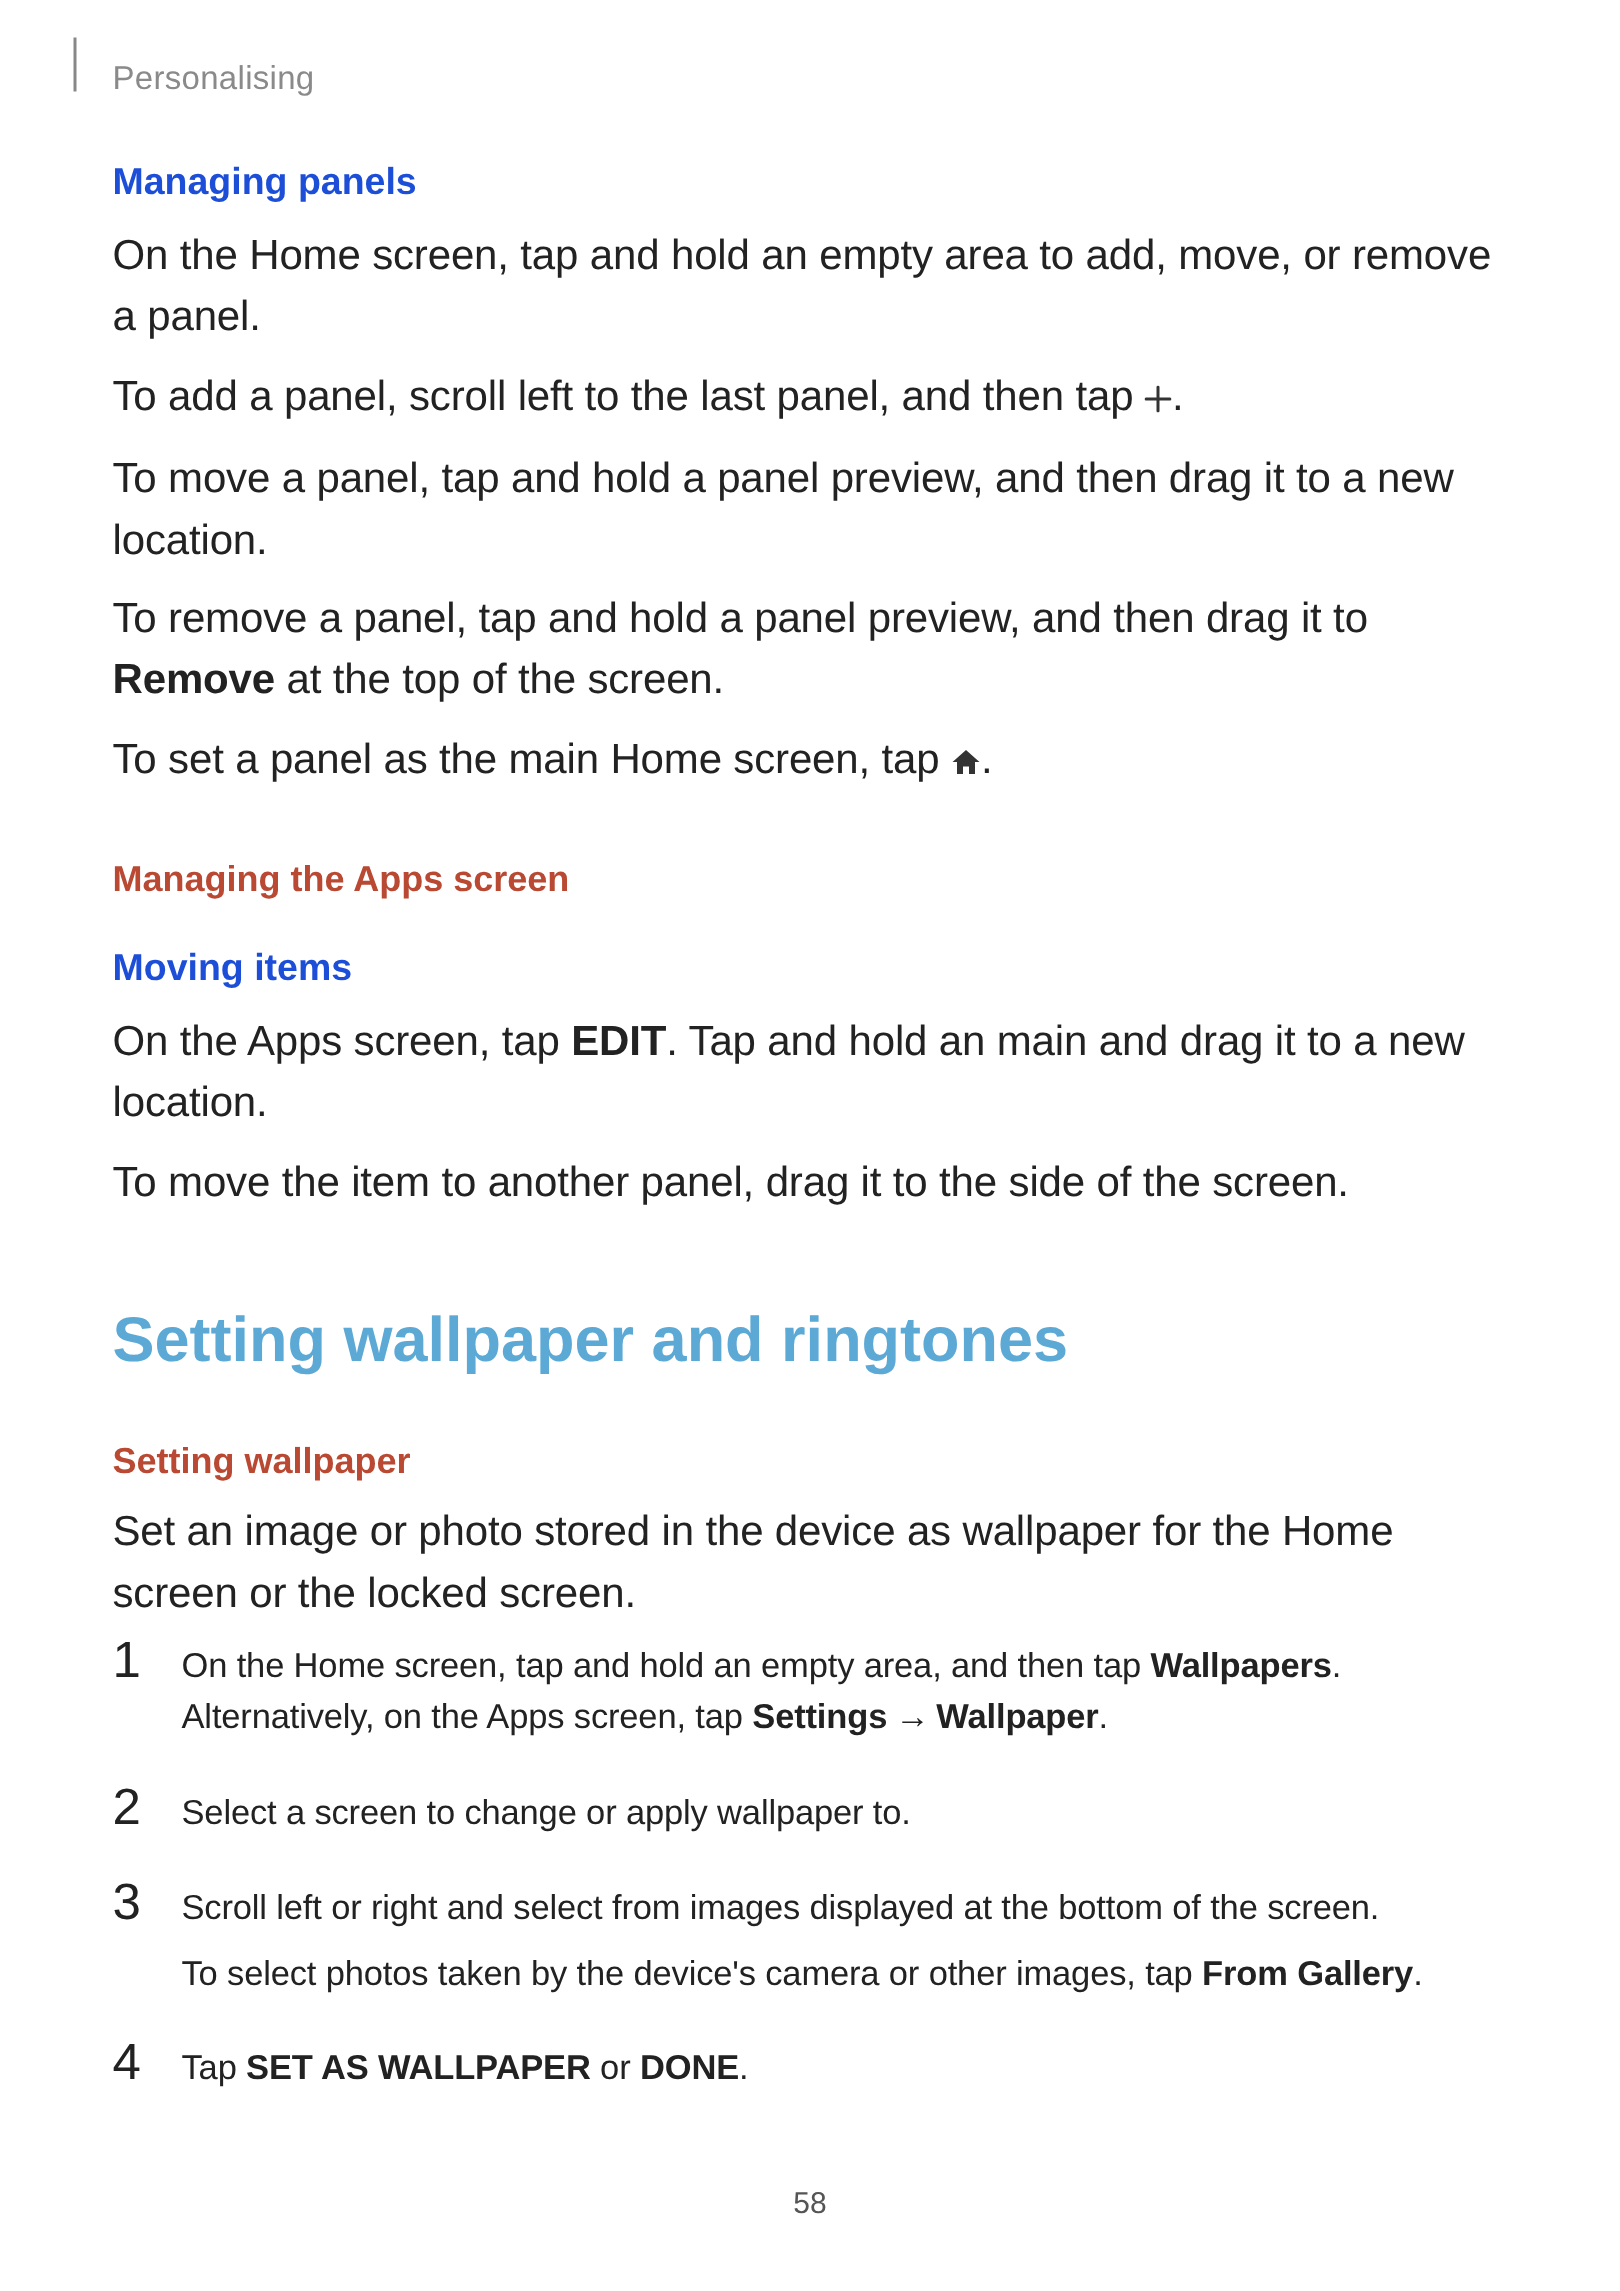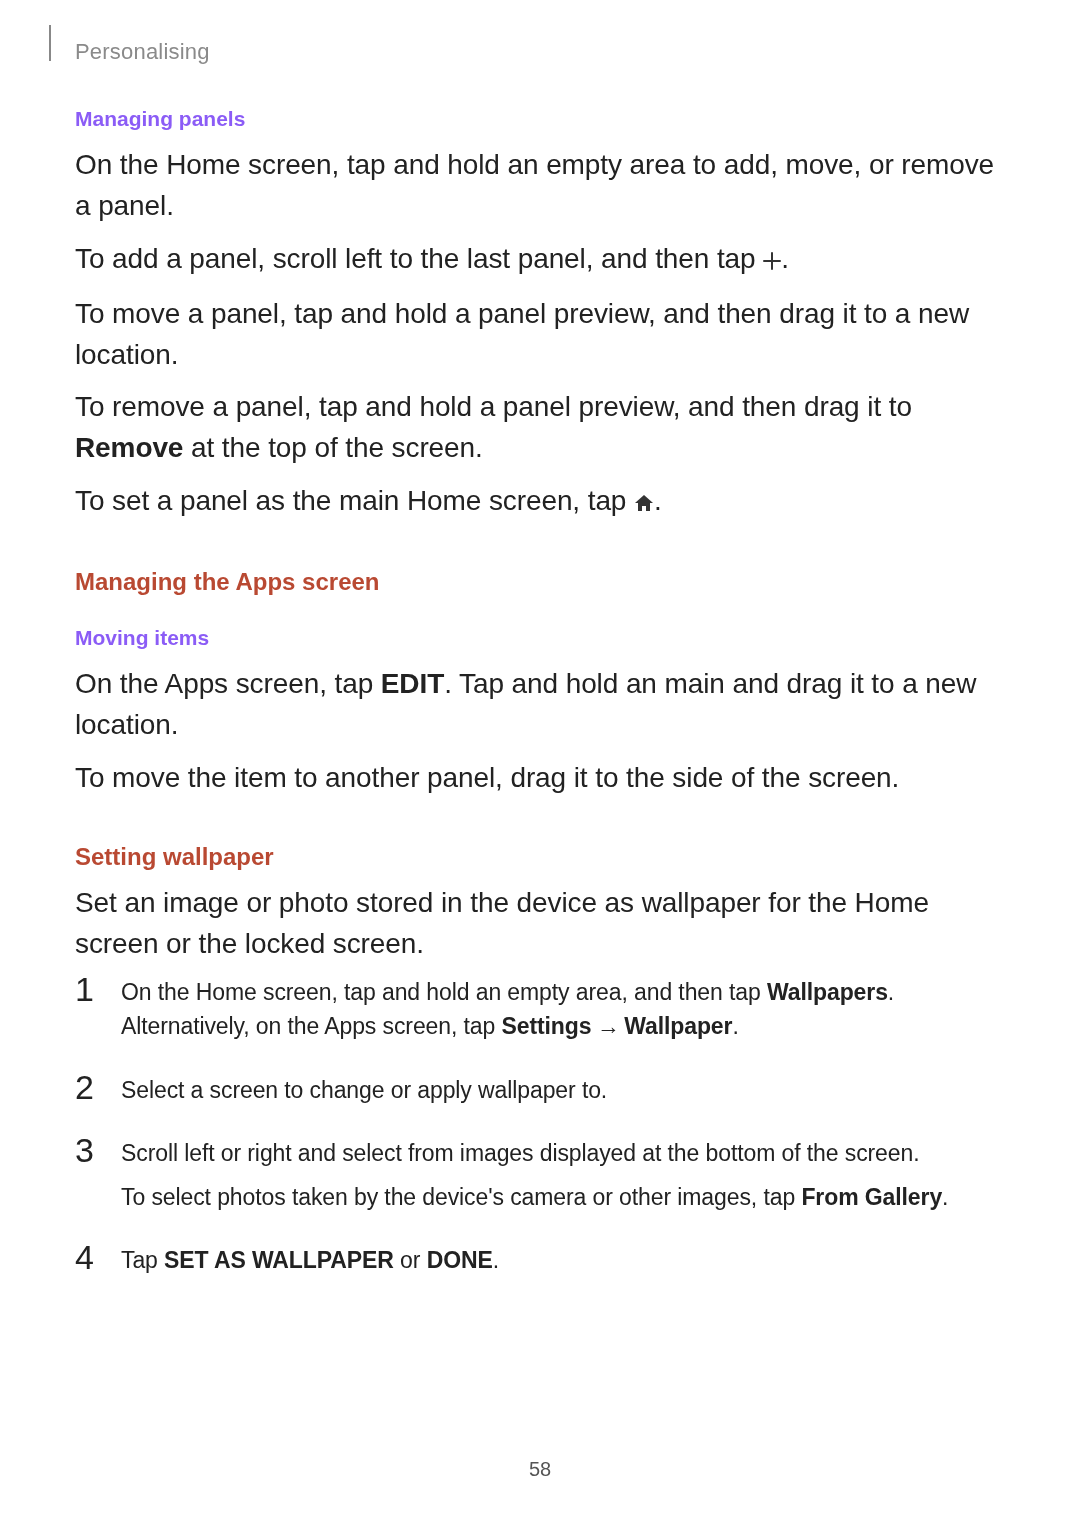--- a/index.html
+++ b/index.html
@@ -31,23 +31,23 @@
     background: #888;
   }
   .section-label {
     color: #8a8a8a;
     font-size: 22px;
     font-weight: 400;
     margin-left: 0px;
     letter-spacing: 0.2px;
   }
   .h3 {
-    font-size: 21px;
+    font-size: 25px;
     font-weight: 700;
-    color: #8b5cf6;
+    color: #1d4ed8;
     margin-top: 30px;
     margin-bottom: 14px;
   }
   .para {
     font-size: 28px;
     line-height: 1.46;
     color: #222;
     margin-bottom: 12px;
     letter-spacing: -0.1px;
   }
@@ -141,20 +141,21 @@
   </p>
 
   <div class="h2">Managing the Apps screen</div>
 
   <div class="h3">Moving items</div>
   <p class="para">
     <span>On the Apps screen, tap </span><span class="bold">EDIT</span><span>. Tap and hold an main and drag it to a new location.</span>
   </p>
   <p class="para">To move the item to another panel, drag it to the side of the screen.</p>
 
+  <div class="h1">Setting wallpaper and ringtones</div>
 
   <div class="h2">Setting wallpaper</div>
   <p class="para">Set an image or photo stored in the device as wallpaper for the Home screen or the locked screen.</p>
 
   <div class="steps">
 
     <div class="step">
       <div class="step-num">1</div>
       <div class="step-body">
         <p>

